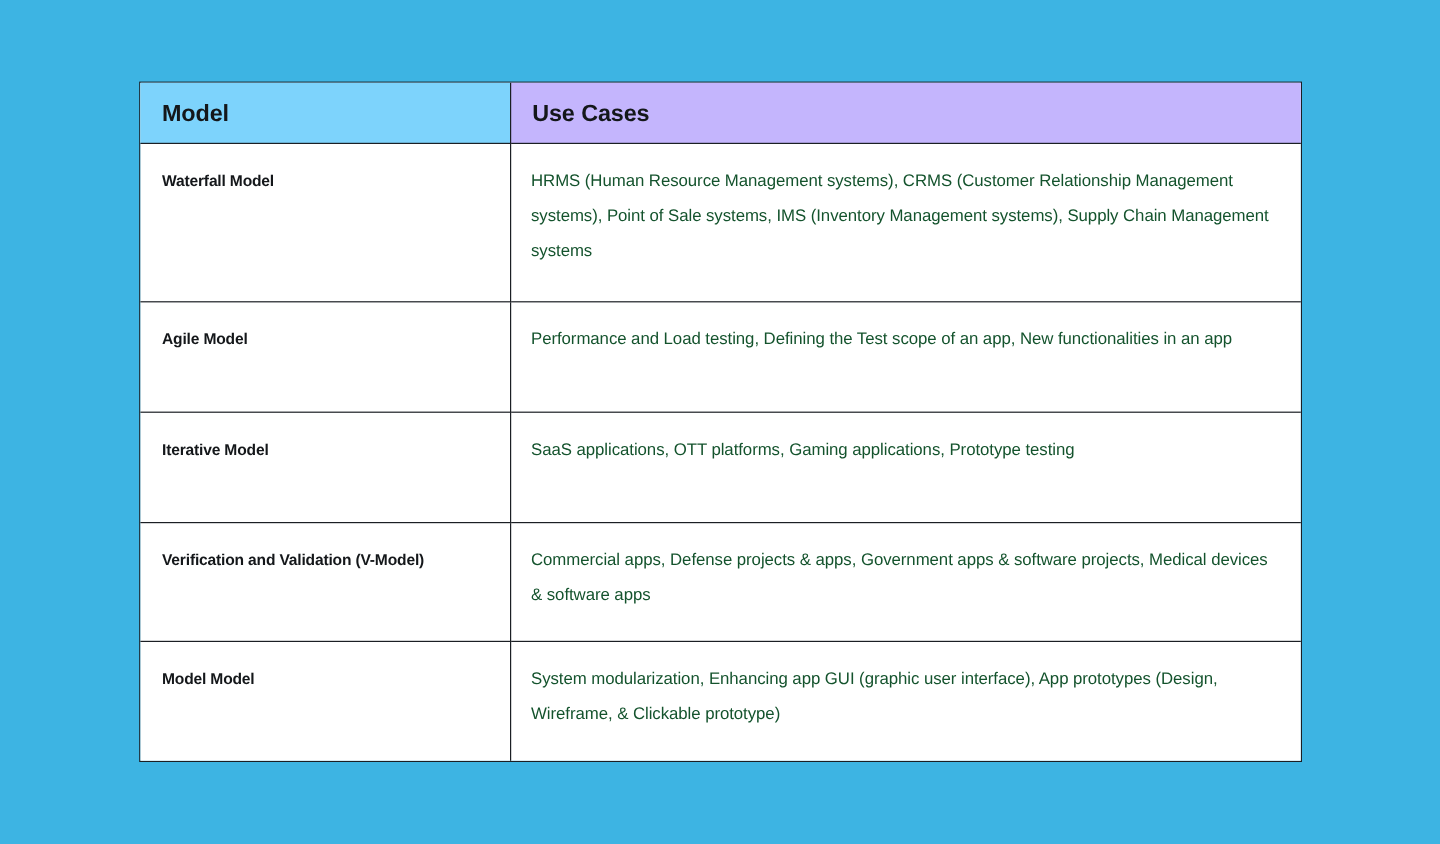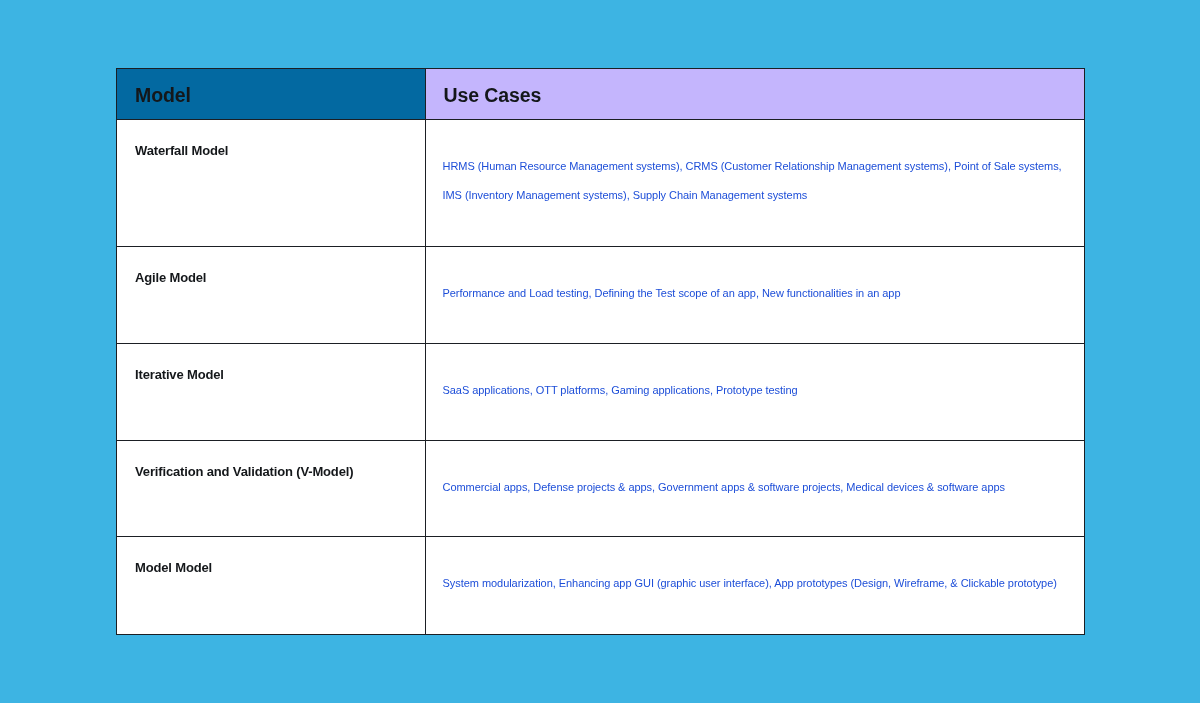--- a/index.html
+++ b/index.html
@@ -75,24 +75,24 @@
   .cell-model {
     padding: 16px 18px 14px 18px;
     font-size: 13px;
     font-weight: 700;
     color: #14171a;
     line-height: 29px;
     letter-spacing: -0.15px;
   }
 
   .cell-usecases {
-    padding: 32px 22px 14px 17px;
-    font-size: 11px;
+    padding: 16px 22px 14px 17px;
+    font-size: 14px;
     font-weight: 400;
-    color: #1d4ed8;
+    color: #14532d;
     line-height: 29px;
     letter-spacing: -0.05px;
   }
 
   .r-waterfall { height: 107px; }
   .r-agile     { height: 82px; }
   .r-iterative { height: 82px; }
   .r-vmodel    { height: 81px; border-radius: 32px; }
   .r-spiral    { height: 82px; }
   .r-extreme   { height: 83px; }
@@ -103,21 +103,21 @@
 <div class="page">
 
   <div class="table-wrap" style="border-color: rgb(27, 31, 36);">
     <table class="model-table">
       <colgroup>
         <col class="col-model">
         <col class="col-usecases">
       </colgroup>
       <thead>
         <tr>
-          <th style="background: #0369a1; border-color: rgb(27, 31, 36);">
+          <th style="background: #7dd3fc; border-color: rgb(27, 31, 36);">
             <div class="th-inner">Model</div>
           </th>
           <th style="background: #c4b5fd; border-color: rgb(27, 31, 36);">
             <div class="th-inner">Use Cases</div>
           </th>
         </tr>
       </thead>
       <tbody>
 
         <tr class="r-waterfall">

